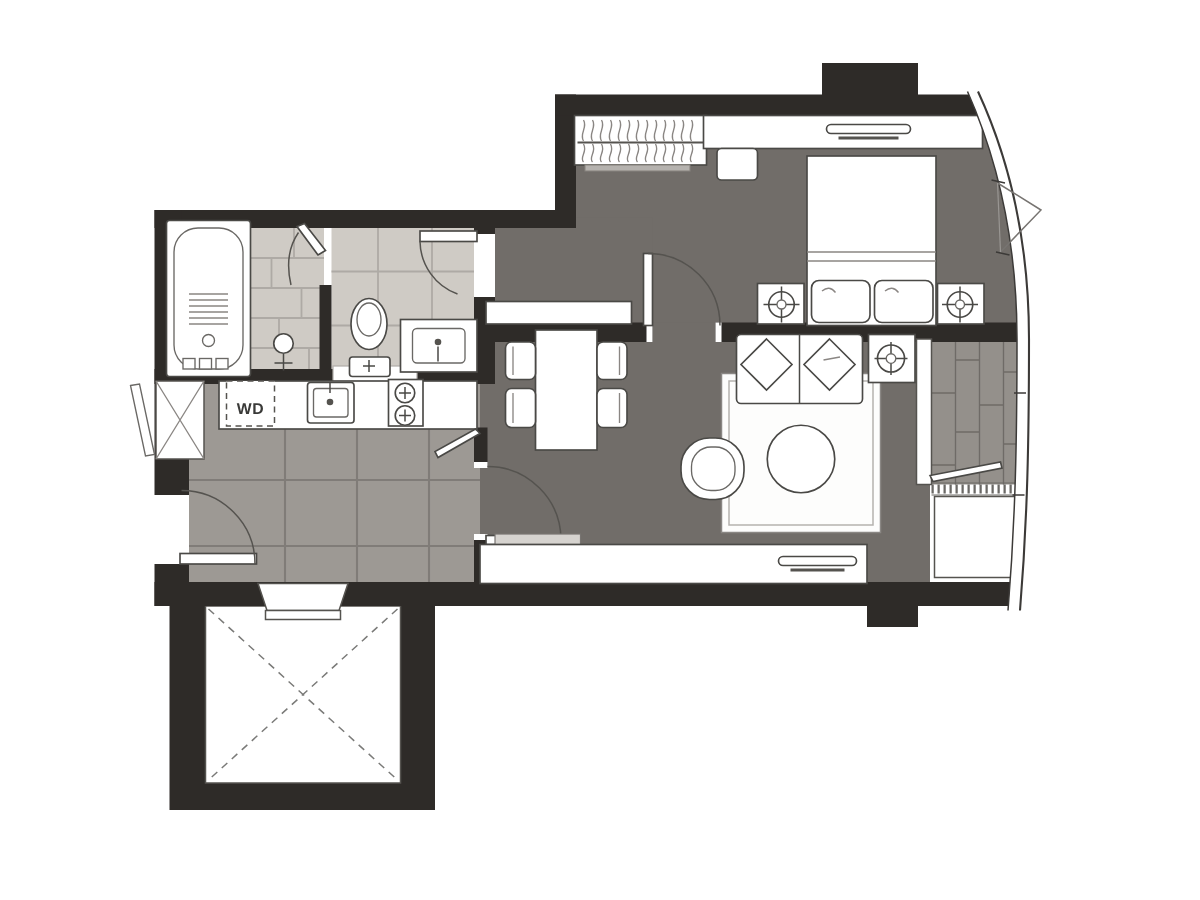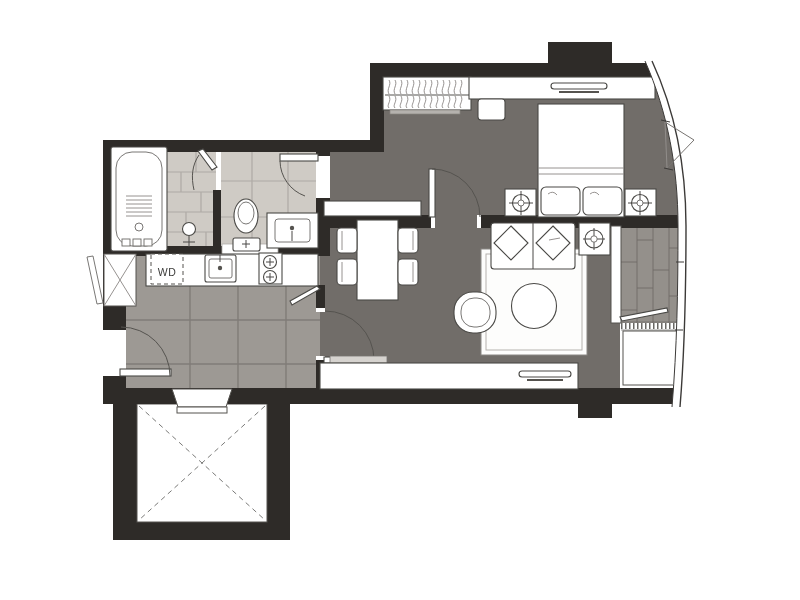--- a/index.html
+++ b/index.html
@@ -1,16 +1,16 @@
 <!DOCTYPE html>
 <html><head>
 <meta charset="utf-8">
 <style>
   html,body{margin:0;padding:0;background:#ffffff;}
-  .stage{width:800px;height:600px;position:relative;background:#ec4899;font-family:"Liberation Sans",sans-serif;}
+  .stage{width:800px;height:600px;position:relative;background:#ec4899;font-family:"Liberation Sans",sans-serif;font-weight:bold;}
   svg{display:block;}
   .wall{fill:#2e2b28;stroke:none;}
   .fur{fill:#ffffff;stroke:#4a4946;stroke-width:1.1;}
   .furl{fill:#ffffff;stroke:#6a6865;stroke-width:0.9;}
   .ln{stroke:#4a4946;stroke-width:1;fill:none;}
   .lnl{stroke:#8a8683;stroke-width:0.9;fill:none;}
   .arc{stroke:#55534f;stroke-width:1;fill:none;}
   .grout-k{stroke:#807c78;stroke-width:1.4;fill:none;}
   .grout-b{stroke:#aeaaa5;stroke-width:1.2;fill:none;}
   .deckln{stroke:#6f6b67;stroke-width:0.9;fill:none;}

